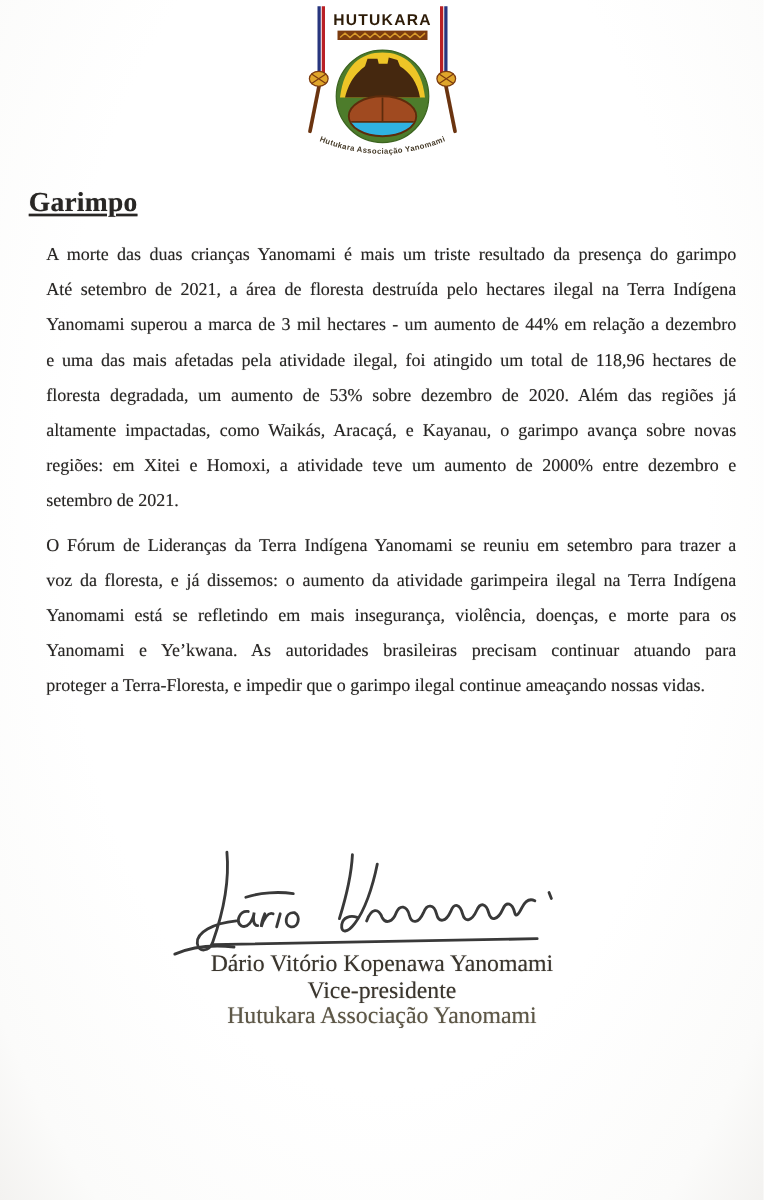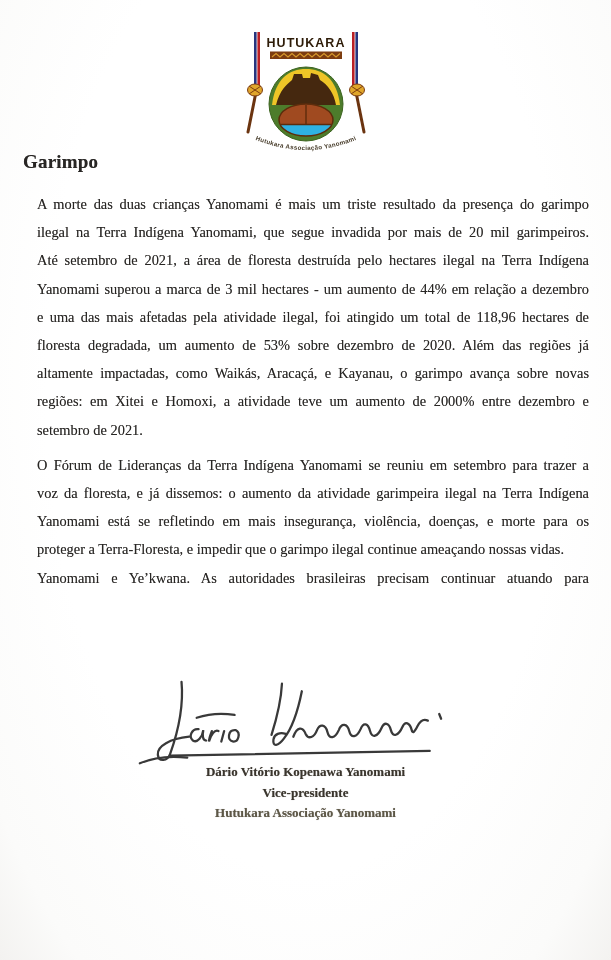--- a/index.html
+++ b/index.html
@@ -12,40 +12,41 @@
     position: relative;
     width: 611px; height: 960px;
     background:
       radial-gradient(ellipse at 50% 40%, #ffffff 60%, #fbfbfa 88%, #f3f2f0 100%);
     overflow: hidden;
   }
 
   
   .logo-wrap {
     position: absolute;
-    top: 28px; left: 50%;
+    top: 1px; left: 50%;
     transform: translateX(-50%);
     width: 132px; height: 140px;
   }
   .logo-wrap svg { display: block; }
 
   
   .content {
     position: absolute;
     left: 23px; top: 152px;
     width: 566px;
     color: #282624;
   }
   .heading {
-    font-size: 19px;
+    font-size: 22px;
     font-weight: bold;
     line-height: 20px;
     margin: 0 0 18px 0;
     letter-spacing: 0.2px;
     text-shadow: 0 0 0.6px rgba(40,38,36,0.55);
+    text-decoration: underline;
   }
   .para {
     font-size: 14.4px;
     line-height: 28.2px;
     margin: 0 0 7px 14px;
     text-shadow: 0 0 0.6px rgba(40,38,36,0.45);
   }
   .para .line {
     text-align: justify;
     text-align-last: justify;
@@ -61,22 +62,22 @@
     width: 611px;
     text-align: center;
   }
   .handwriting {
     display: block;
     margin: 0 auto;
     margin-left: 134px; 
   }
   .sig-text {
     margin-top: -6px;
-    font-weight: bold;
-    font-size: 13px;
+    font-weight: normal;
+    font-size: 19px;
     line-height: 20.5px;
     color: #3a352d;
     text-shadow: 0 0 0.7px rgba(58,53,45,0.5);
   }
   .sig-org { color: #5d5746; }
 </style>
 </head>
 <body>
 
 <div class="page">
@@ -129,35 +130,34 @@
       <text font-family="Liberation Sans, sans-serif" font-size="6.2" font-weight="bold" fill="#453a28" letter-spacing="0.3">
         <textPath href="#arcpath" startOffset="50%" text-anchor="middle">Hutukara Associação Yanomami</textPath>
       </text>
     </svg>
   </div>
 
   <div class="content">
     <h1 class="heading">Garimpo</h1>
     <div class="para">
         <div class="line">A morte das duas crianças Yanomami é mais um triste resultado da presença do garimpo</div>
-        <div class="line">ilegal na Terra Indígena Yanomami, que segue invadida por mais de 20 mil garimpeiros.</div>
         <div class="line">Até setembro de 2021,  a área de floresta destruída pelo hectares ilegal na Terra Indígena</div>
         <div class="line">Yanomami superou a marca de 3 mil hectares - um aumento de 44% em relação a dezembro</div>
         <div class="line">e uma das mais afetadas pela atividade ilegal, foi atingido um total de 118,96 hectares de</div>
         <div class="line">floresta degradada, um aumento de 53% sobre dezembro de 2020. Além das regiões já</div>
         <div class="line">altamente impactadas, como Waikás, Aracaçá, e Kayanau, o garimpo avança sobre novas</div>
         <div class="line">regiões: em Xitei e Homoxi, a atividade teve um aumento de 2000% entre dezembro e</div>
         <div class="line last">setembro de 2021.</div>
       </div>
     <div class="para">
         <div class="line">O Fórum de Lideranças da Terra Indígena Yanomami se reuniu em setembro para trazer a</div>
         <div class="line">voz da floresta, e já dissemos: o aumento da atividade garimpeira ilegal na Terra Indígena</div>
         <div class="line">Yanomami está se refletindo em mais insegurança, violência, doenças, e morte para os</div>
+        <div class="line">Yanomami e Ye’kwana. As autoridades brasileiras precisam continuar atuando para</div>
         <div class="line last">proteger a Terra-Floresta, e impedir que o garimpo ilegal continue ameaçando nossas vidas.</div>
-        <div class="line">Yanomami e Ye’kwana. As autoridades brasileiras precisam continuar atuando para</div>
       </div>
   </div>
 
   <div class="sig-block">
     <svg class="handwriting" width="330" height="90" viewBox="0 0 340 95">
       <title>Dário Yanomami</title>
       <g stroke="#1e1e1e" stroke-width="2.4" fill="none" stroke-linecap="round" opacity="0.88">
 
         <path d="M 46,4 C 48,26 44,52 34,80 C 31,88 22,89 21,81 C 20,72 34,64 54,62"></path>
 

